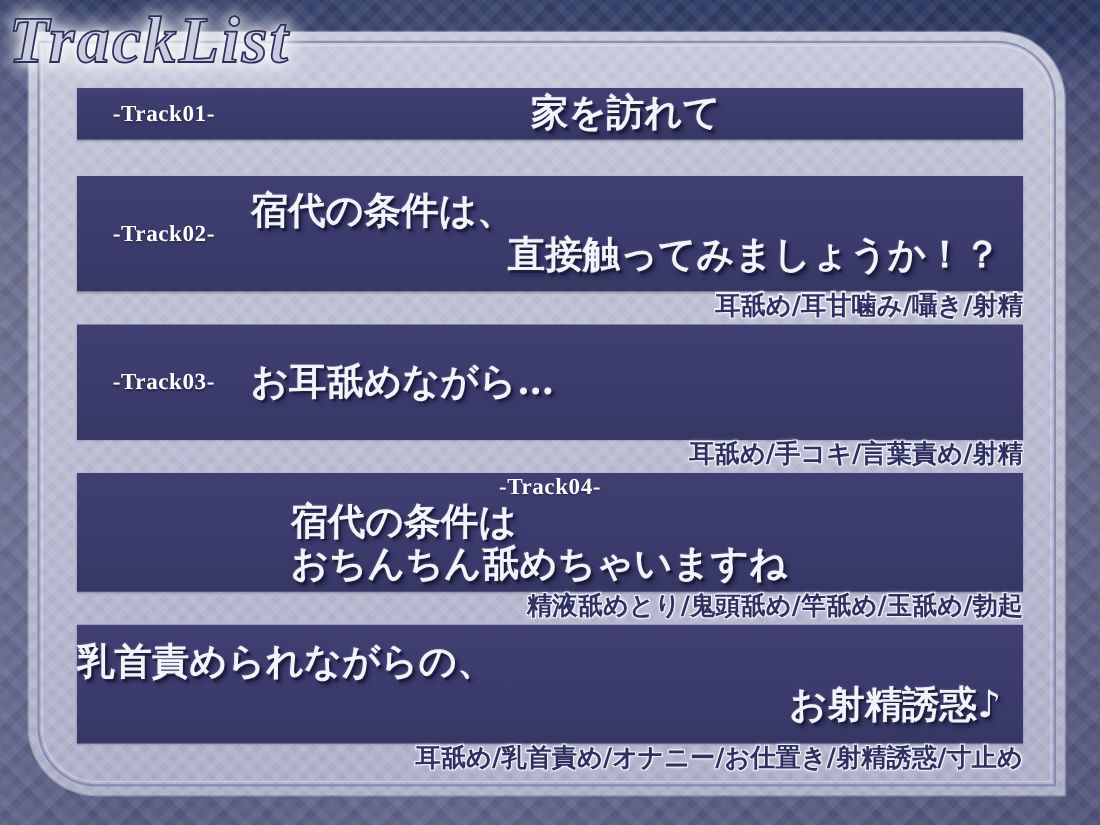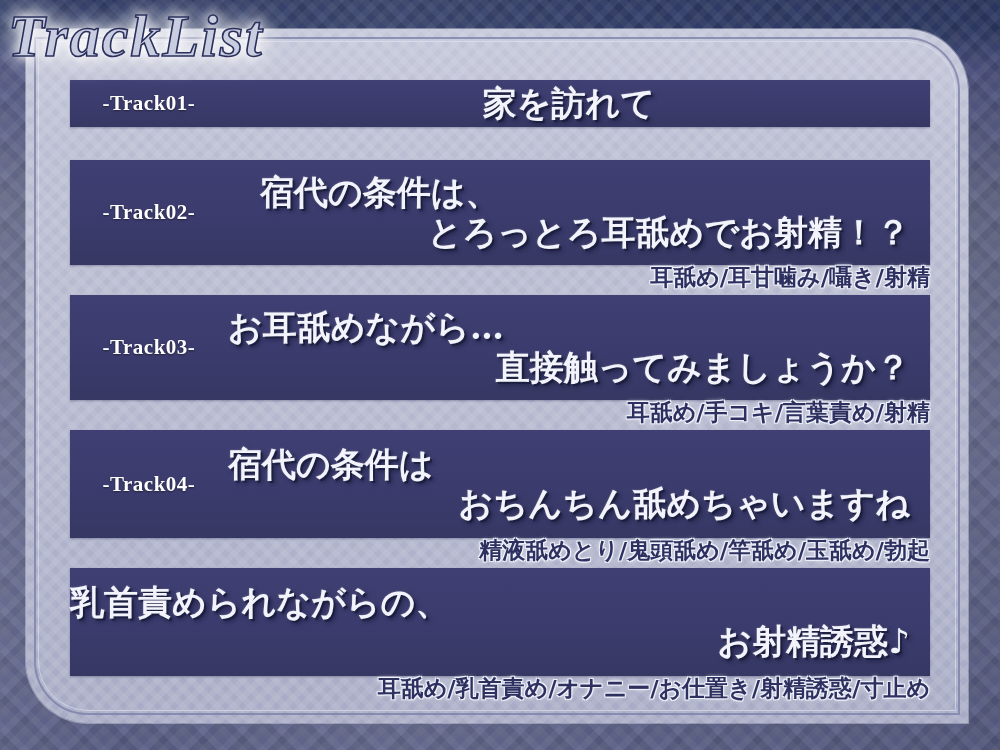--- a/index.html
+++ b/index.html
@@ -164,41 +164,40 @@
   <div class="tracks" id="tracks">
       <div class="track" style="top: 80px;">
         <div class="bar" style="height: 47px;">
           <div class="tracknum">-Track01-</div>
           <div class="ttl one-line">
             <span class="l1">家を訪れて</span>
           </div>
         </div>
       </div>
       <div class="track" style="top: 160px;">
-        <div class="bar" style="height: 105px; gap: 32px;">
+        <div class="bar" style="height: 105px;">
           <div class="tracknum">-Track02-</div>
           <div class="ttl">
             <span class="l1">宿代の条件は、</span>
-            <span class="l2">とろっとろ耳舐めでお射精！？</span>
+            <span class="l2">直接触ってみましょうか！？</span>
           </div>
         </div>
       </div>
       <div class="tags" style="top: 262px;">耳舐め/耳甘噛み/囁き/射精</div>
       <div class="track" style="top: 295px;">
         <div class="bar" style="height: 105px;">
           <div class="tracknum">-Track03-</div>
           <div class="ttl">
             <span class="l1">お耳舐めながら…</span>
-            <span class="l2">直接触ってみましょうか？</span>
           </div>
         </div>
       </div>
       <div class="tags" style="top: 397px;">耳舐め/手コキ/言葉責め/射精</div>
       <div class="track" style="top: 430px;">
-        <div class="bar" style="height: 108px;">
+        <div class="bar" style="height: 108px; flex-direction: column;">
           <div class="tracknum">-Track04-</div>
           <div class="ttl">
             <span class="l1">宿代の条件は</span>
             <span class="l2">おちんちん舐めちゃいますね</span>
           </div>
         </div>
       </div>
       <div class="tags" style="top: 535px;">精液舐めとり/鬼頭舐め/竿舐め/玉舐め/勃起</div>
       <div class="track" style="top: 568px;">
         <div class="bar" style="height: 108px;">

